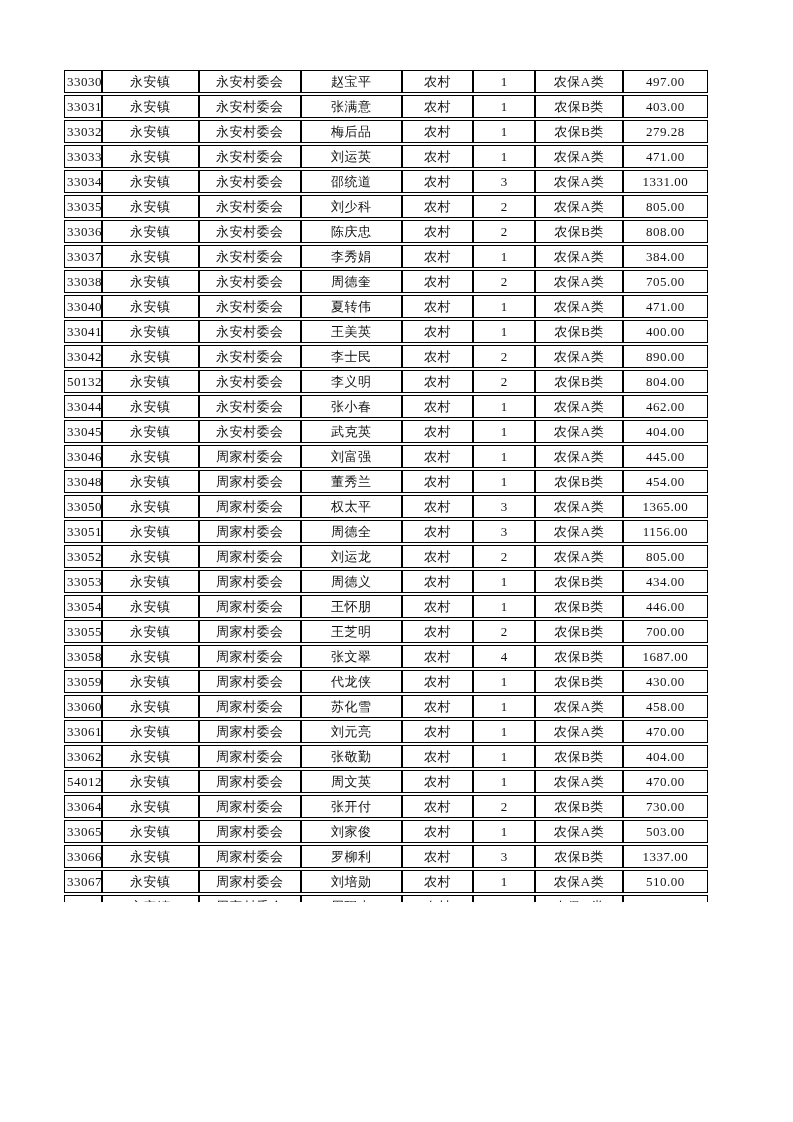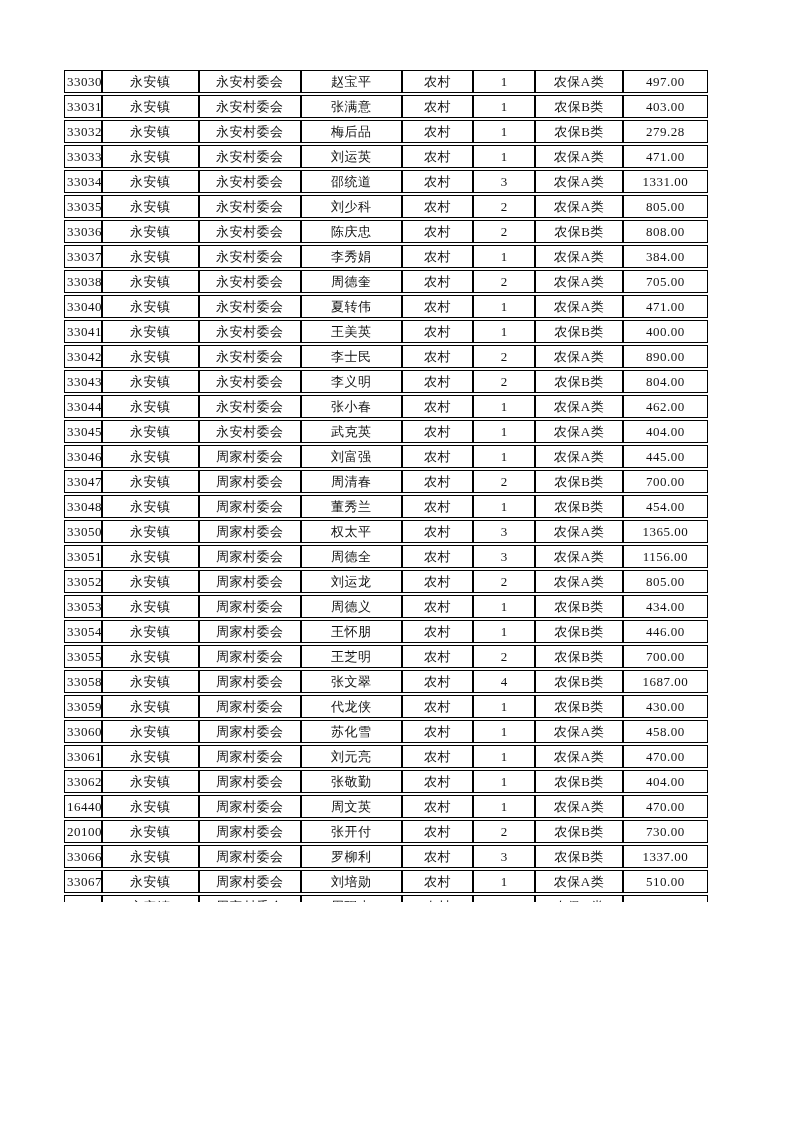--- a/index.html
+++ b/index.html
@@ -180,21 +180,21 @@
             <td>33042</td>
             <td>永安镇</td>
             <td>永安村委会</td>
             <td>李士民</td>
             <td>农村</td>
             <td>2</td>
             <td>农保A类</td>
             <td>890.00</td>
           </tr>
           <tr>
-            <td>33043</td>
+            <td>50132</td>
             <td>永安镇</td>
             <td>永安村委会</td>
             <td>李义明</td>
             <td>农村</td>
             <td>2</td>
             <td>农保B类</td>
             <td>804.00</td>
           </tr>
           <tr>
             <td>33044</td>
@@ -220,100 +220,90 @@
             <td>33046</td>
             <td>永安镇</td>
             <td>周家村委会</td>
             <td>刘富强</td>
             <td>农村</td>
             <td>1</td>
             <td>农保A类</td>
             <td>445.00</td>
           </tr>
           <tr>
-            <td>33047</td>
-            <td>永安镇</td>
-            <td>周家村委会</td>
-            <td>周清春</td>
+            <td>33048</td>
+            <td>永安镇</td>
+            <td>周家村委会</td>
+            <td>董秀兰</td>
+            <td>农村</td>
+            <td>1</td>
+            <td>农保B类</td>
+            <td>454.00</td>
+          </tr>
+          <tr>
+            <td>33050</td>
+            <td>永安镇</td>
+            <td>周家村委会</td>
+            <td>权太平</td>
+            <td>农村</td>
+            <td>3</td>
+            <td>农保A类</td>
+            <td>1365.00</td>
+          </tr>
+          <tr>
+            <td>33051</td>
+            <td>永安镇</td>
+            <td>周家村委会</td>
+            <td>周德全</td>
+            <td>农村</td>
+            <td>3</td>
+            <td>农保A类</td>
+            <td>1156.00</td>
+          </tr>
+          <tr>
+            <td>33052</td>
+            <td>永安镇</td>
+            <td>周家村委会</td>
+            <td>刘运龙</td>
+            <td>农村</td>
+            <td>2</td>
+            <td>农保A类</td>
+            <td>805.00</td>
+          </tr>
+          <tr>
+            <td>33053</td>
+            <td>永安镇</td>
+            <td>周家村委会</td>
+            <td>周德义</td>
+            <td>农村</td>
+            <td>1</td>
+            <td>农保B类</td>
+            <td>434.00</td>
+          </tr>
+          <tr>
+            <td>33054</td>
+            <td>永安镇</td>
+            <td>周家村委会</td>
+            <td>王怀朋</td>
+            <td>农村</td>
+            <td>1</td>
+            <td>农保B类</td>
+            <td>446.00</td>
+          </tr>
+          <tr>
+            <td>33055</td>
+            <td>永安镇</td>
+            <td>周家村委会</td>
+            <td>王芝明</td>
             <td>农村</td>
             <td>2</td>
             <td>农保B类</td>
             <td>700.00</td>
           </tr>
           <tr>
-            <td>33048</td>
-            <td>永安镇</td>
-            <td>周家村委会</td>
-            <td>董秀兰</td>
-            <td>农村</td>
-            <td>1</td>
-            <td>农保B类</td>
-            <td>454.00</td>
-          </tr>
-          <tr>
-            <td>33050</td>
-            <td>永安镇</td>
-            <td>周家村委会</td>
-            <td>权太平</td>
-            <td>农村</td>
-            <td>3</td>
-            <td>农保A类</td>
-            <td>1365.00</td>
-          </tr>
-          <tr>
-            <td>33051</td>
-            <td>永安镇</td>
-            <td>周家村委会</td>
-            <td>周德全</td>
-            <td>农村</td>
-            <td>3</td>
-            <td>农保A类</td>
-            <td>1156.00</td>
-          </tr>
-          <tr>
-            <td>33052</td>
-            <td>永安镇</td>
-            <td>周家村委会</td>
-            <td>刘运龙</td>
-            <td>农村</td>
-            <td>2</td>
-            <td>农保A类</td>
-            <td>805.00</td>
-          </tr>
-          <tr>
-            <td>33053</td>
-            <td>永安镇</td>
-            <td>周家村委会</td>
-            <td>周德义</td>
-            <td>农村</td>
-            <td>1</td>
-            <td>农保B类</td>
-            <td>434.00</td>
-          </tr>
-          <tr>
-            <td>33054</td>
-            <td>永安镇</td>
-            <td>周家村委会</td>
-            <td>王怀朋</td>
-            <td>农村</td>
-            <td>1</td>
-            <td>农保B类</td>
-            <td>446.00</td>
-          </tr>
-          <tr>
-            <td>33055</td>
-            <td>永安镇</td>
-            <td>周家村委会</td>
-            <td>王芝明</td>
-            <td>农村</td>
-            <td>2</td>
-            <td>农保B类</td>
-            <td>700.00</td>
-          </tr>
-          <tr>
             <td>33058</td>
             <td>永安镇</td>
             <td>周家村委会</td>
             <td>张文翠</td>
             <td>农村</td>
             <td>4</td>
             <td>农保B类</td>
             <td>1687.00</td>
           </tr>
           <tr>
@@ -350,38 +340,48 @@
             <td>33062</td>
             <td>永安镇</td>
             <td>周家村委会</td>
             <td>张敬勤</td>
             <td>农村</td>
             <td>1</td>
             <td>农保B类</td>
             <td>404.00</td>
           </tr>
           <tr>
-            <td>16440</td>
+            <td>54012</td>
             <td>永安镇</td>
             <td>周家村委会</td>
             <td>周文英</td>
             <td>农村</td>
             <td>1</td>
             <td>农保A类</td>
             <td>470.00</td>
           </tr>
           <tr>
-            <td>20100</td>
+            <td>33064</td>
             <td>永安镇</td>
             <td>周家村委会</td>
             <td>张开付</td>
             <td>农村</td>
             <td>2</td>
             <td>农保B类</td>
             <td>730.00</td>
+          </tr>
+          <tr>
+            <td>33065</td>
+            <td>永安镇</td>
+            <td>周家村委会</td>
+            <td>刘家俊</td>
+            <td>农村</td>
+            <td>1</td>
+            <td>农保A类</td>
+            <td>503.00</td>
           </tr>
           <tr>
             <td>33066</td>
             <td>永安镇</td>
             <td>周家村委会</td>
             <td>罗柳利</td>
             <td>农村</td>
             <td>3</td>
             <td>农保B类</td>
             <td>1337.00</td>

